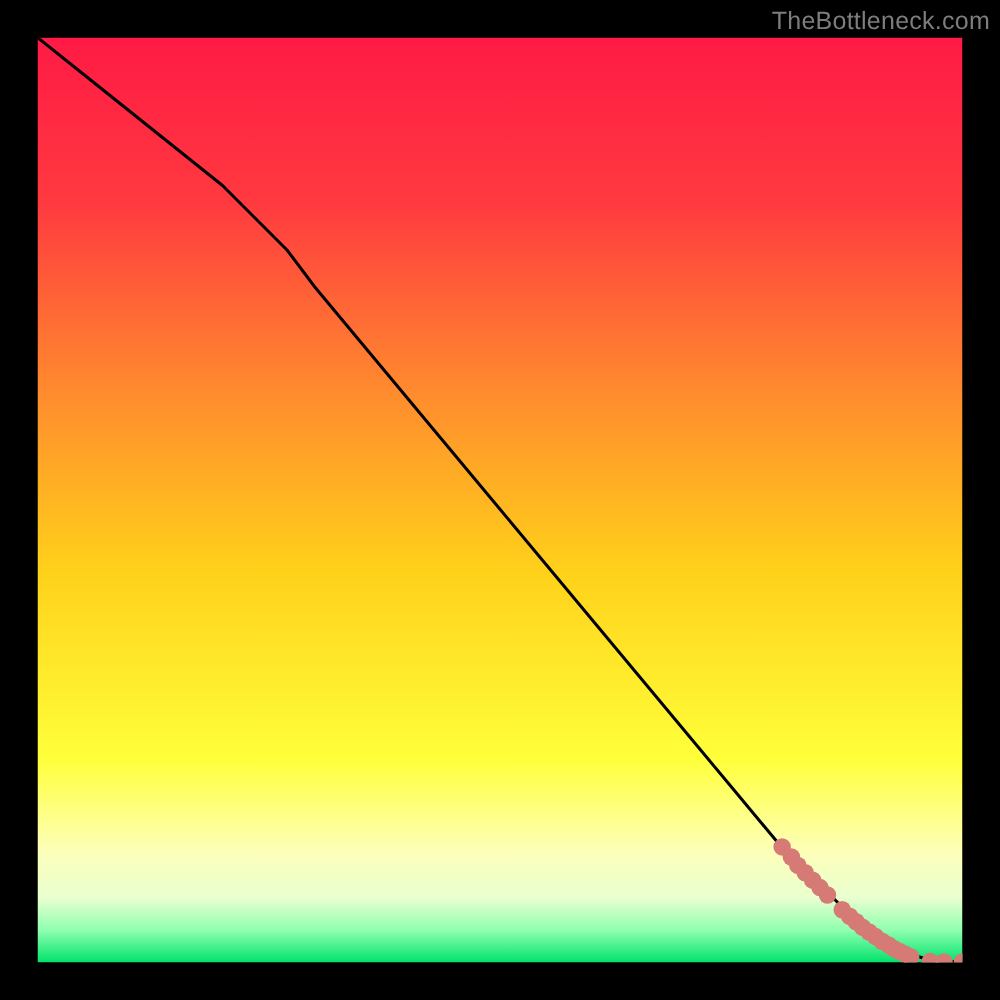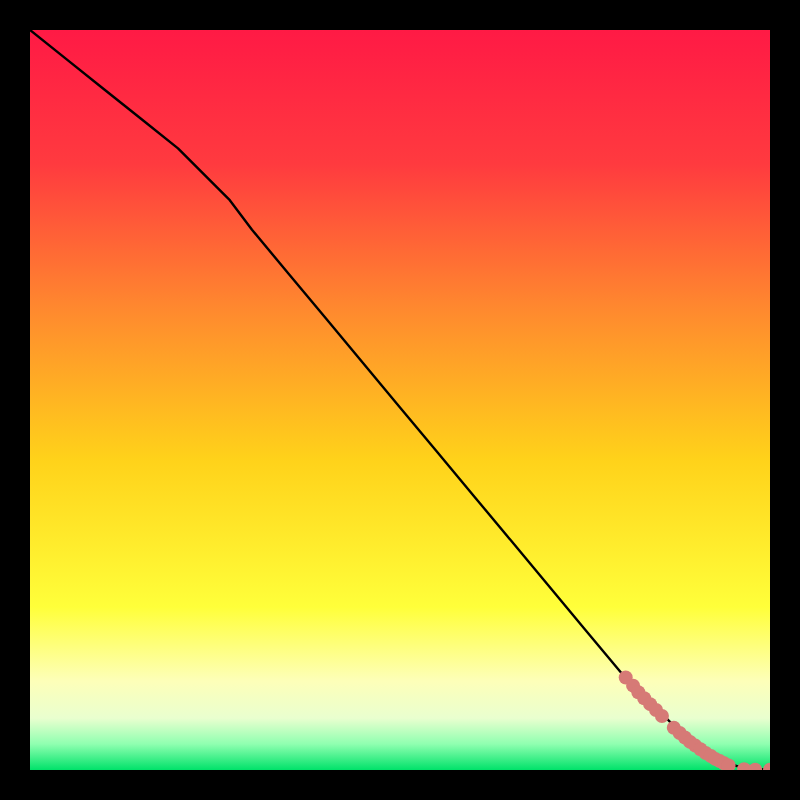--- a/index.html
+++ b/index.html
@@ -97,14 +97,15 @@
           <circle cx="689.68" cy="731.12" r="7" fill="#d67a76"></circle>
           <circle cx="694.12" cy="733.34" r="7" fill="#d67a76"></circle>
           <circle cx="698.56" cy="735.56" r="7" fill="#d67a76"></circle>
           <circle cx="714.10" cy="739.26" r="7" fill="#d67a76"></circle>
           <circle cx="725.20" cy="739.63" r="7" fill="#d67a76"></circle>
           <circle cx="740.00" cy="739.63" r="7" fill="#d67a76"></circle>
         </g>
     </svg>
   </div>
 
+  <div class="watermark">TheBottleneck.com</div>
 
 </div>
 
 </body></html>

